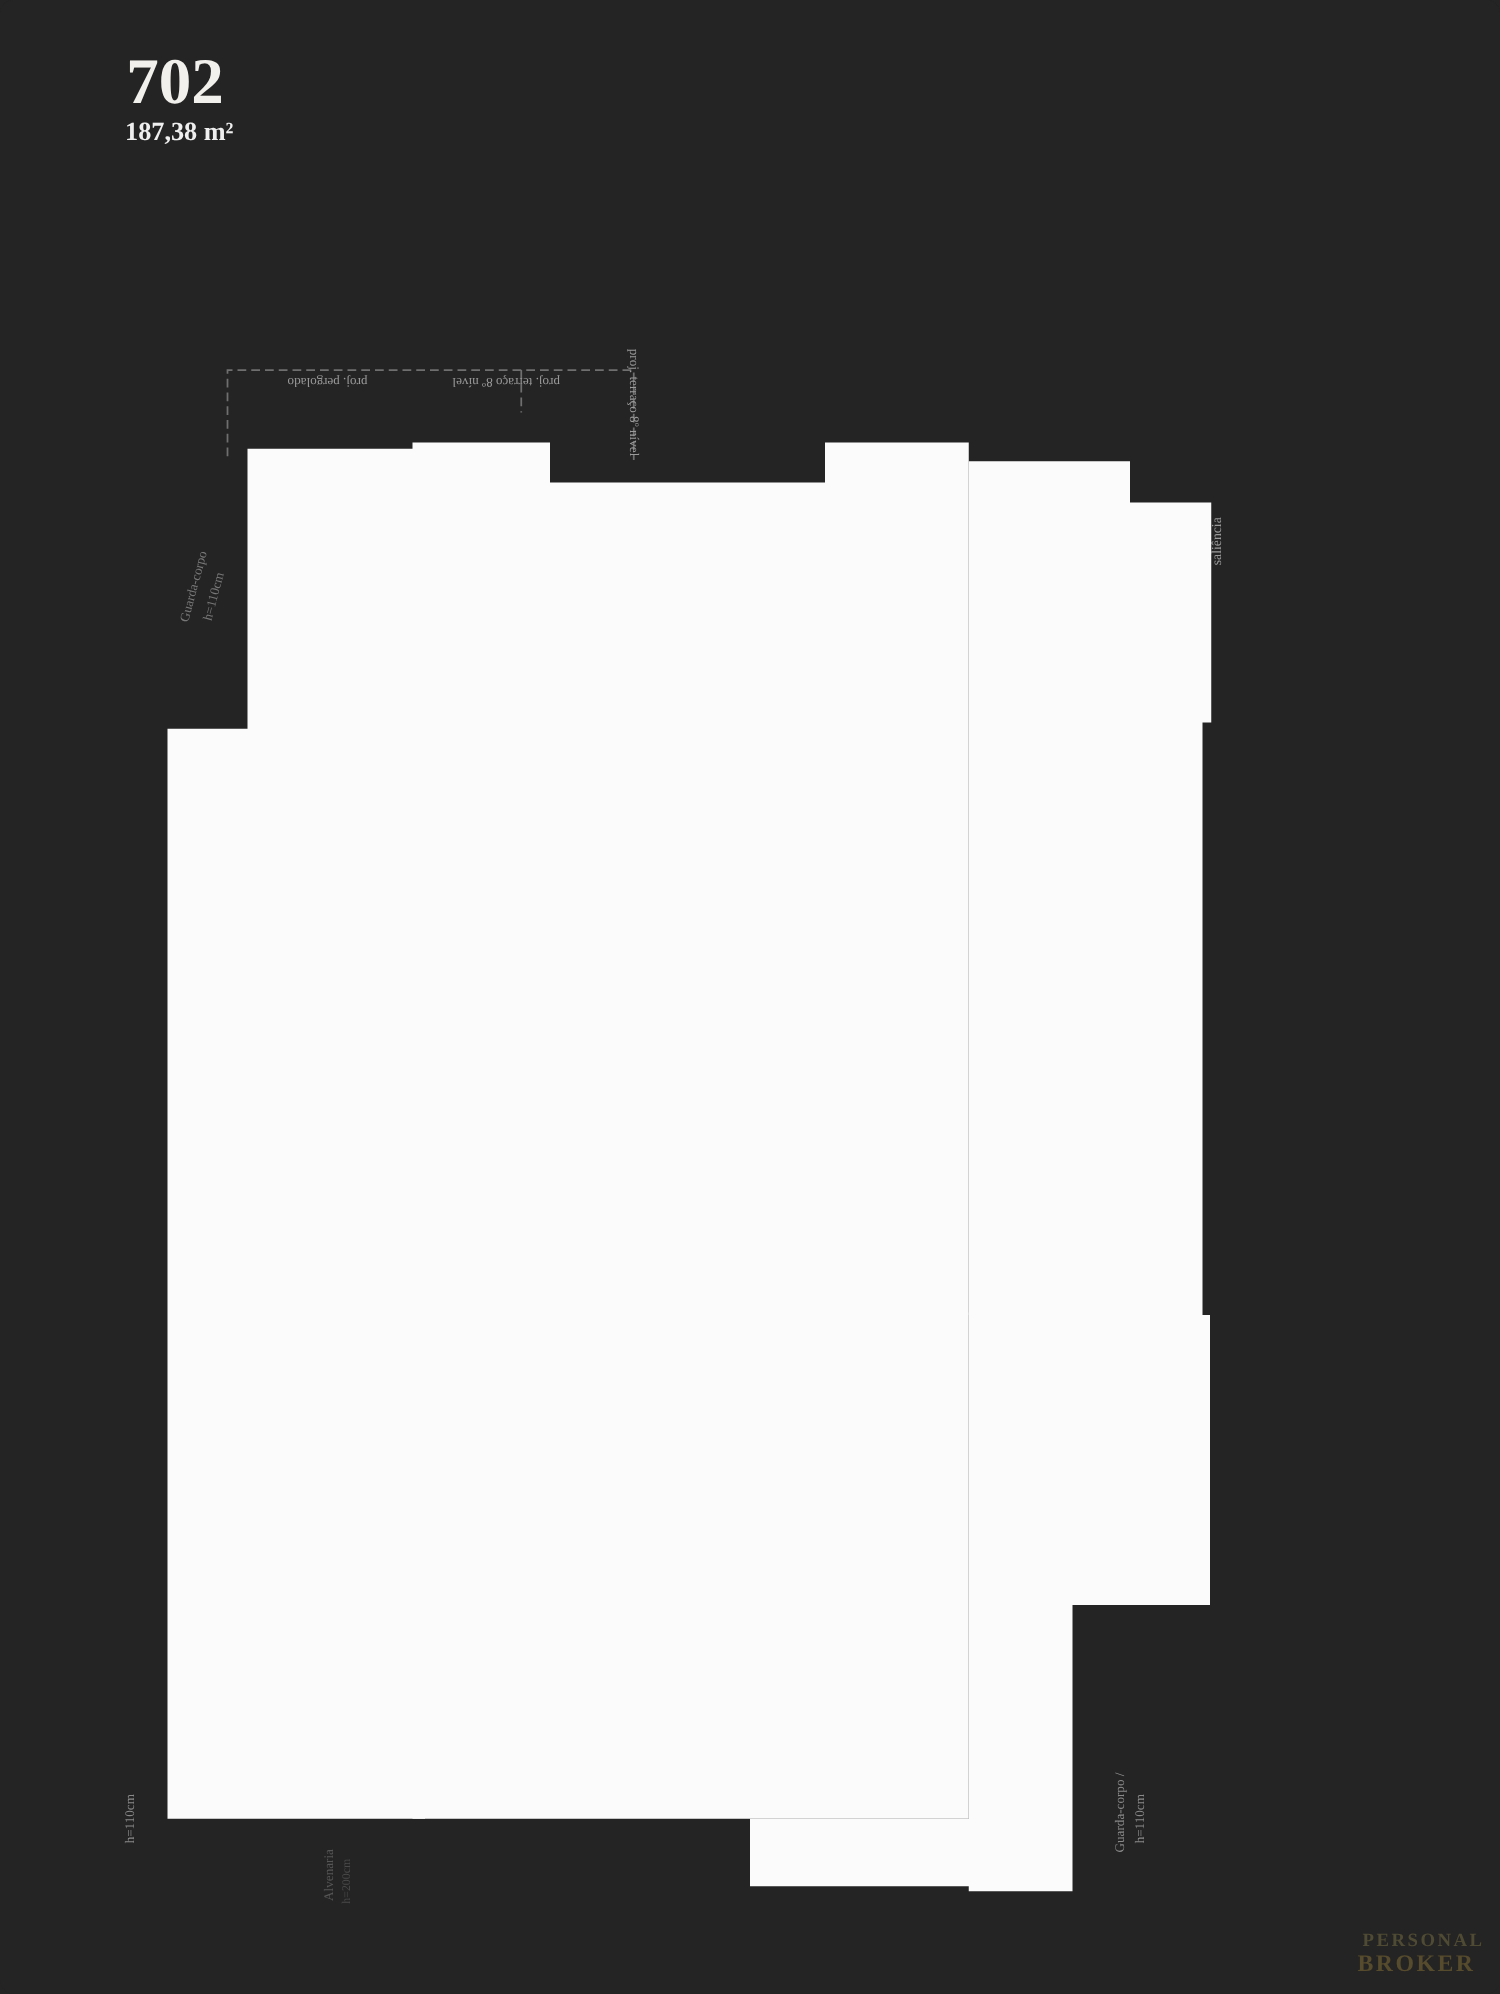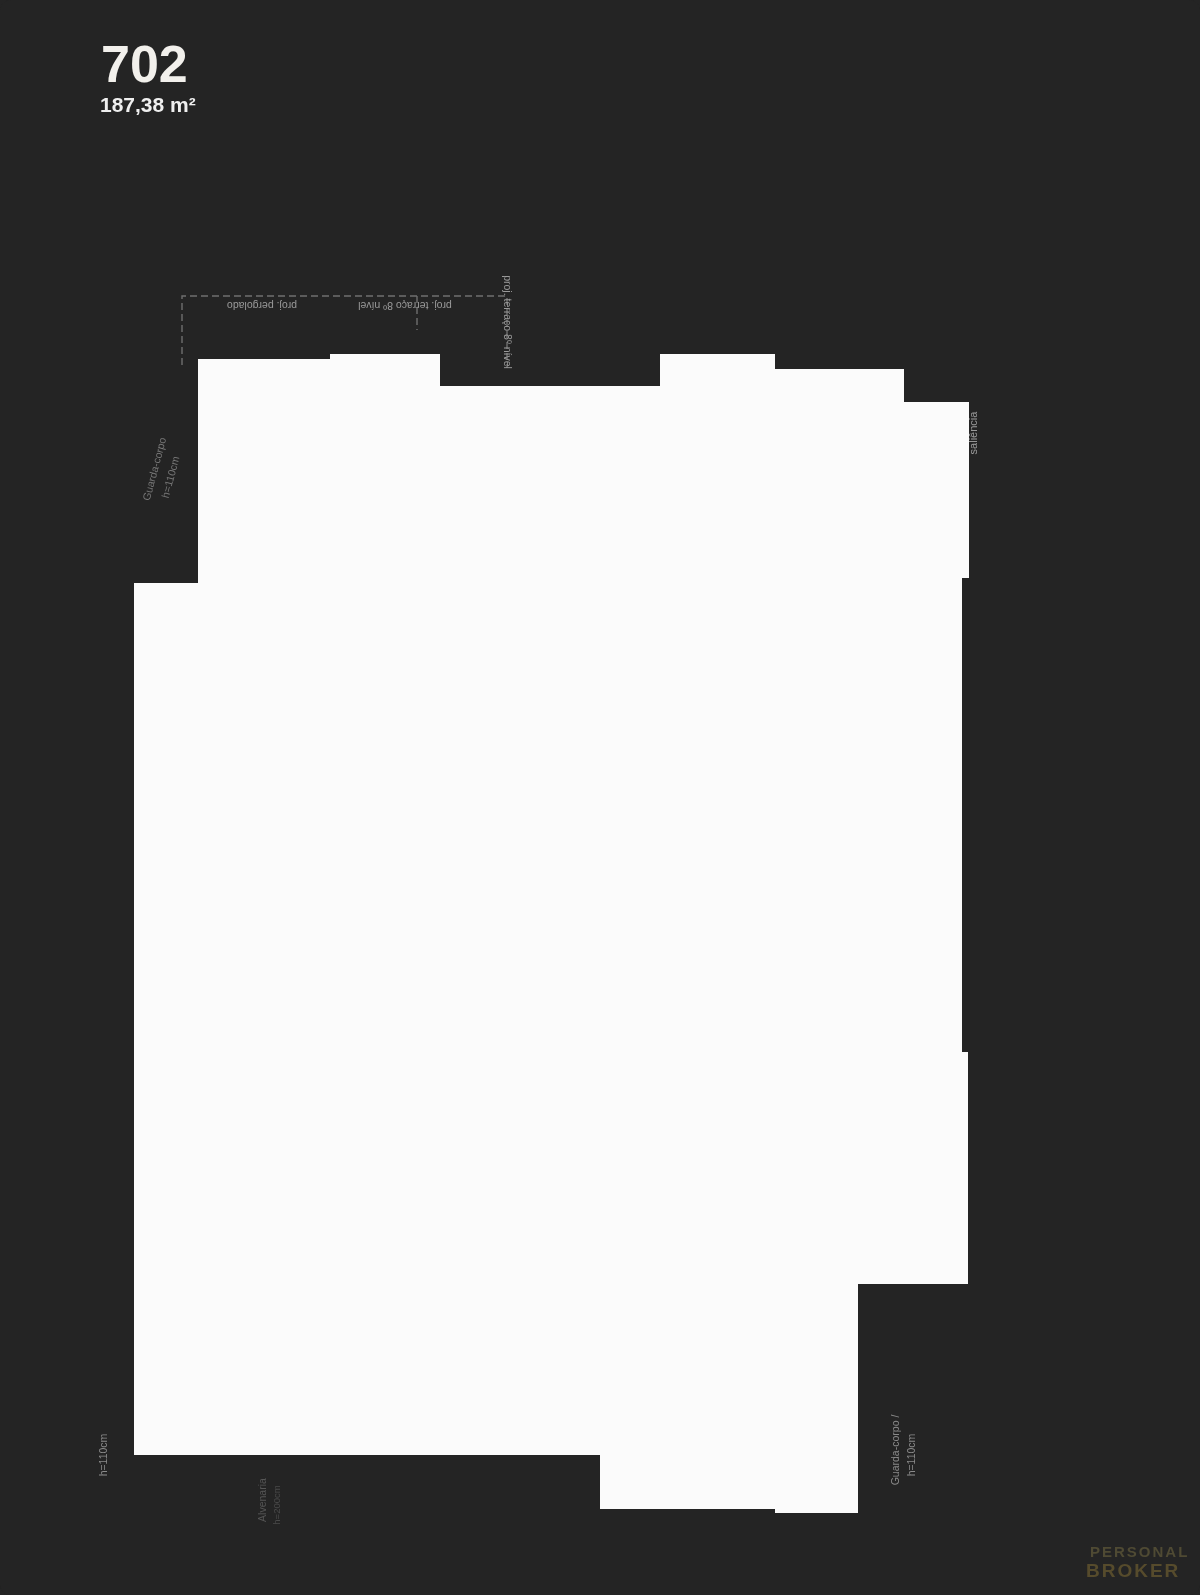--- a/index.html
+++ b/index.html
@@ -1,17 +1,17 @@
 <!DOCTYPE html>
 <html><head>
 <meta charset="utf-8">
 <style>
   html,body{margin:0;padding:0;background:#242424;}
   #page{position:relative;width:1200px;height:1595px;background:#242424;overflow:hidden;
-        font-family:Liberation Sans, sans-serif;border-radius:11px;}
+        font-family:Liberation Serif, serif;border-radius:11px;}
   svg{position:absolute;top:0;left:0;}
 </style>
 </head>
 <body>
 <div id="page">
 <svg width="1200" height="1595" viewBox="0 0 1200 1595">
   <defs>
     <pattern id="hatchx" width="10" height="10" patternUnits="userSpaceOnUse">
       <path d="M0,0 L10,10 M10,0 L0,10" stroke="#777" stroke-width="1" fill="none"></path>
     </pattern>

